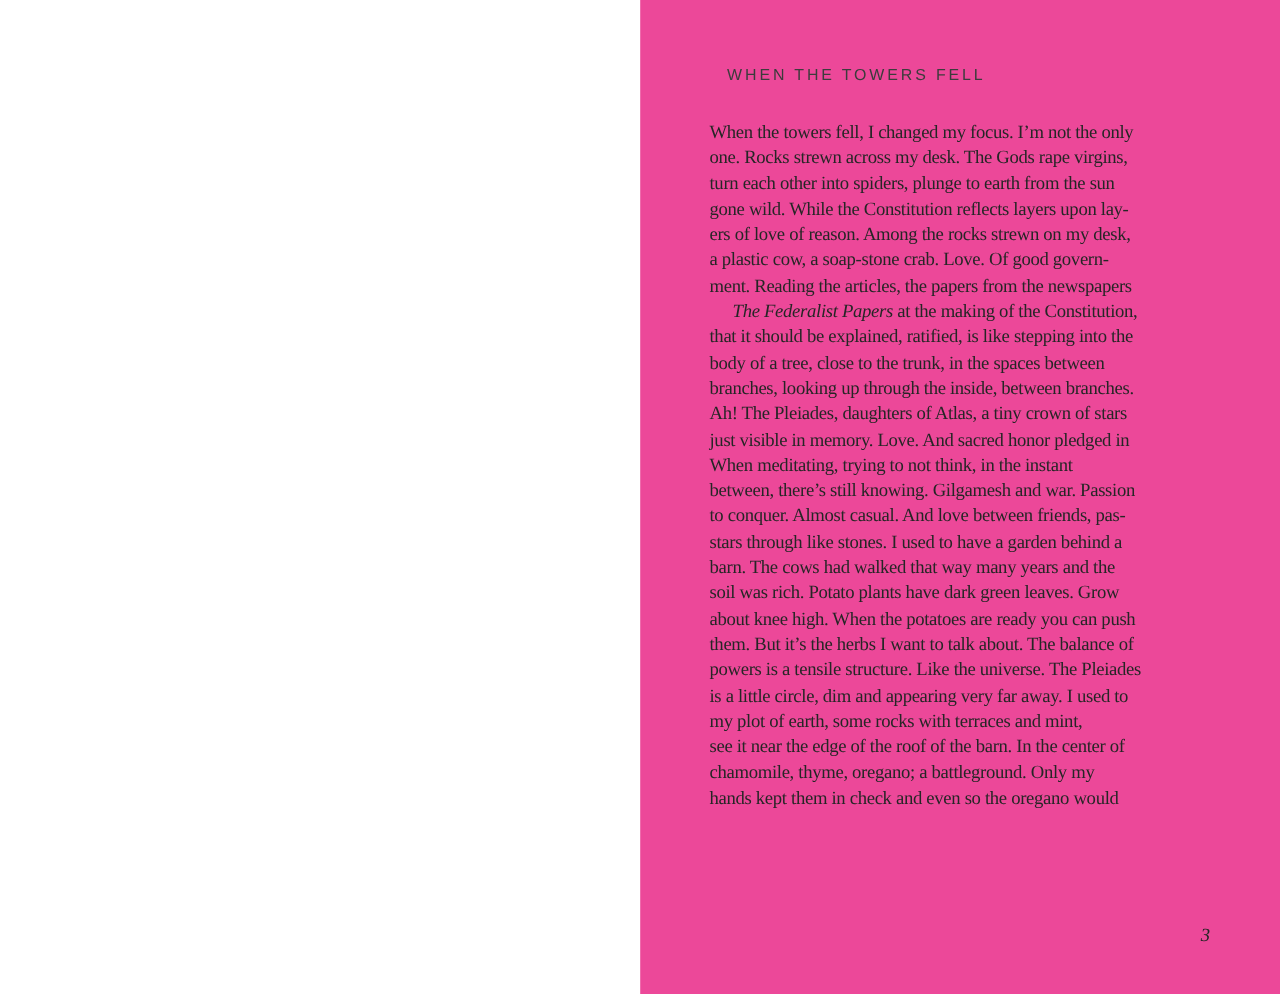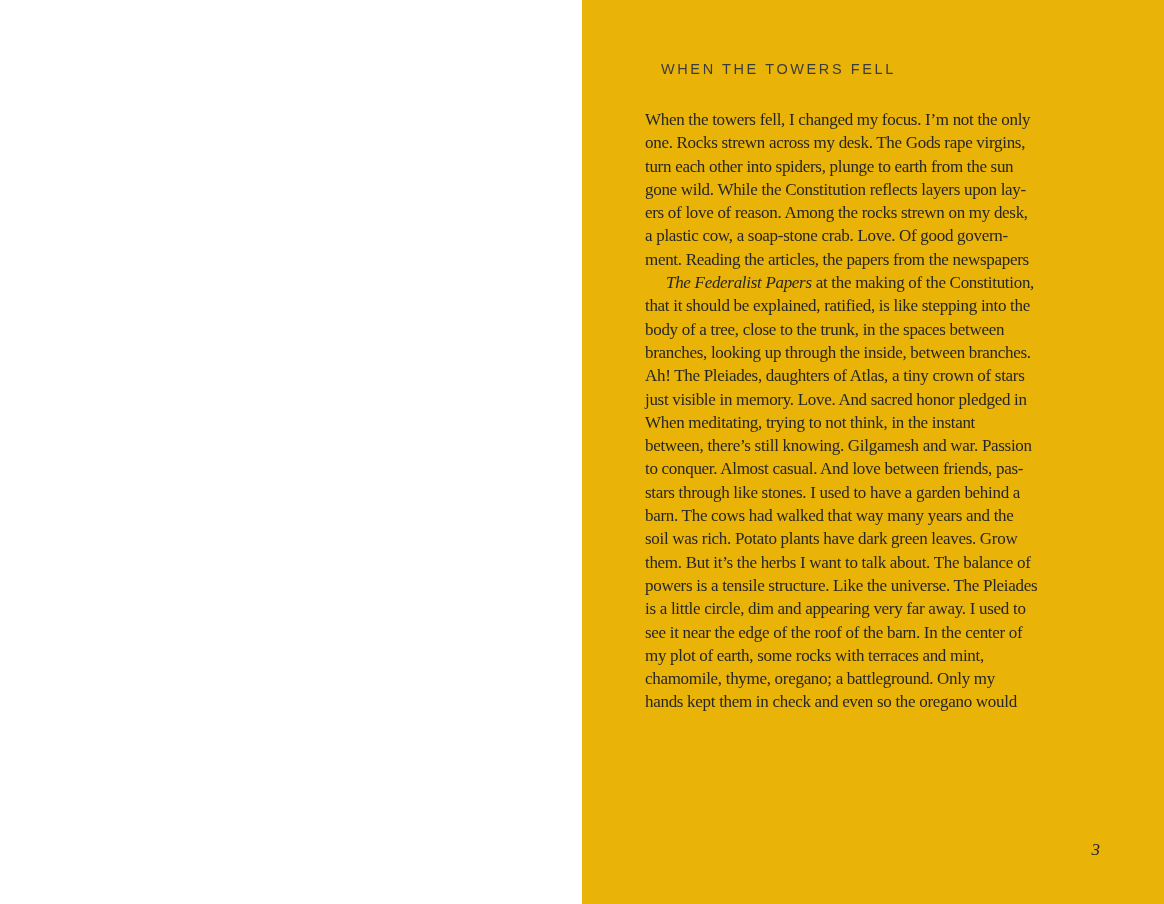--- a/index.html
+++ b/index.html
@@ -4,21 +4,21 @@
 <style>
   html, body {
     margin: 0;
     padding: 0;
     background: #ffffff;
   }
   .spread {
     position: relative;
     width: 1164px;
     height: 904px;
-    background: #eab308;
+    background: #ec4899;
     overflow: hidden;
     font-family: "Liberation Serif", serif;
     color: #262626;
   }
   .left-page {
     position: absolute;
     left: 0; top: 0;
     width: 582px; height: 904px;
     background: #ffffff;
   }
@@ -80,22 +80,23 @@
       <div class="line"><span>body of a tree, close to the trunk, in the spaces between</span></div>
       <div class="line"><span>branches, looking up through the inside, between branches.</span></div>
       <div class="line"><span>Ah! The Pleiades, daughters of Atlas, a tiny crown of stars</span></div>
       <div class="line"><span>just visible in memory. Love. And sacred honor pledged in</span></div>
       <div class="line"><span>When meditating, trying to not think, in the instant</span></div>
       <div class="line"><span>between, there’s still knowing. Gilgamesh and war. Passion</span></div>
       <div class="line"><span>to conquer. Almost casual. And love between friends, pas-</span></div>
       <div class="line"><span>stars through like stones. I used to have a garden behind a</span></div>
       <div class="line"><span>barn. The cows had walked that way many years and the</span></div>
       <div class="line"><span>soil was rich. Potato plants have dark green leaves. Grow</span></div>
+      <div class="line"><span>about knee high. When the potatoes are ready you can push</span></div>
       <div class="line"><span>them. But it’s the herbs I want to talk about. The balance of</span></div>
       <div class="line"><span>powers is a tensile structure. Like the universe. The Pleiades</span></div>
       <div class="line"><span>is a little circle, dim and appearing very far away. I used to</span></div>
+      <div class="line"><span>my plot of earth, some rocks with terraces and mint,</span></div>
       <div class="line"><span>see it near the edge of the roof of the barn. In the center of</span></div>
-      <div class="line"><span>my plot of earth, some rocks with terraces and mint,</span></div>
       <div class="line"><span>chamomile, thyme, oregano; a battleground. Only my</span></div>
       <div class="line"><span>hands kept them in check and even so the oregano would</span></div>
     </div>
   <div class="folio">3</div>
 </div>
 
 </body></html>

